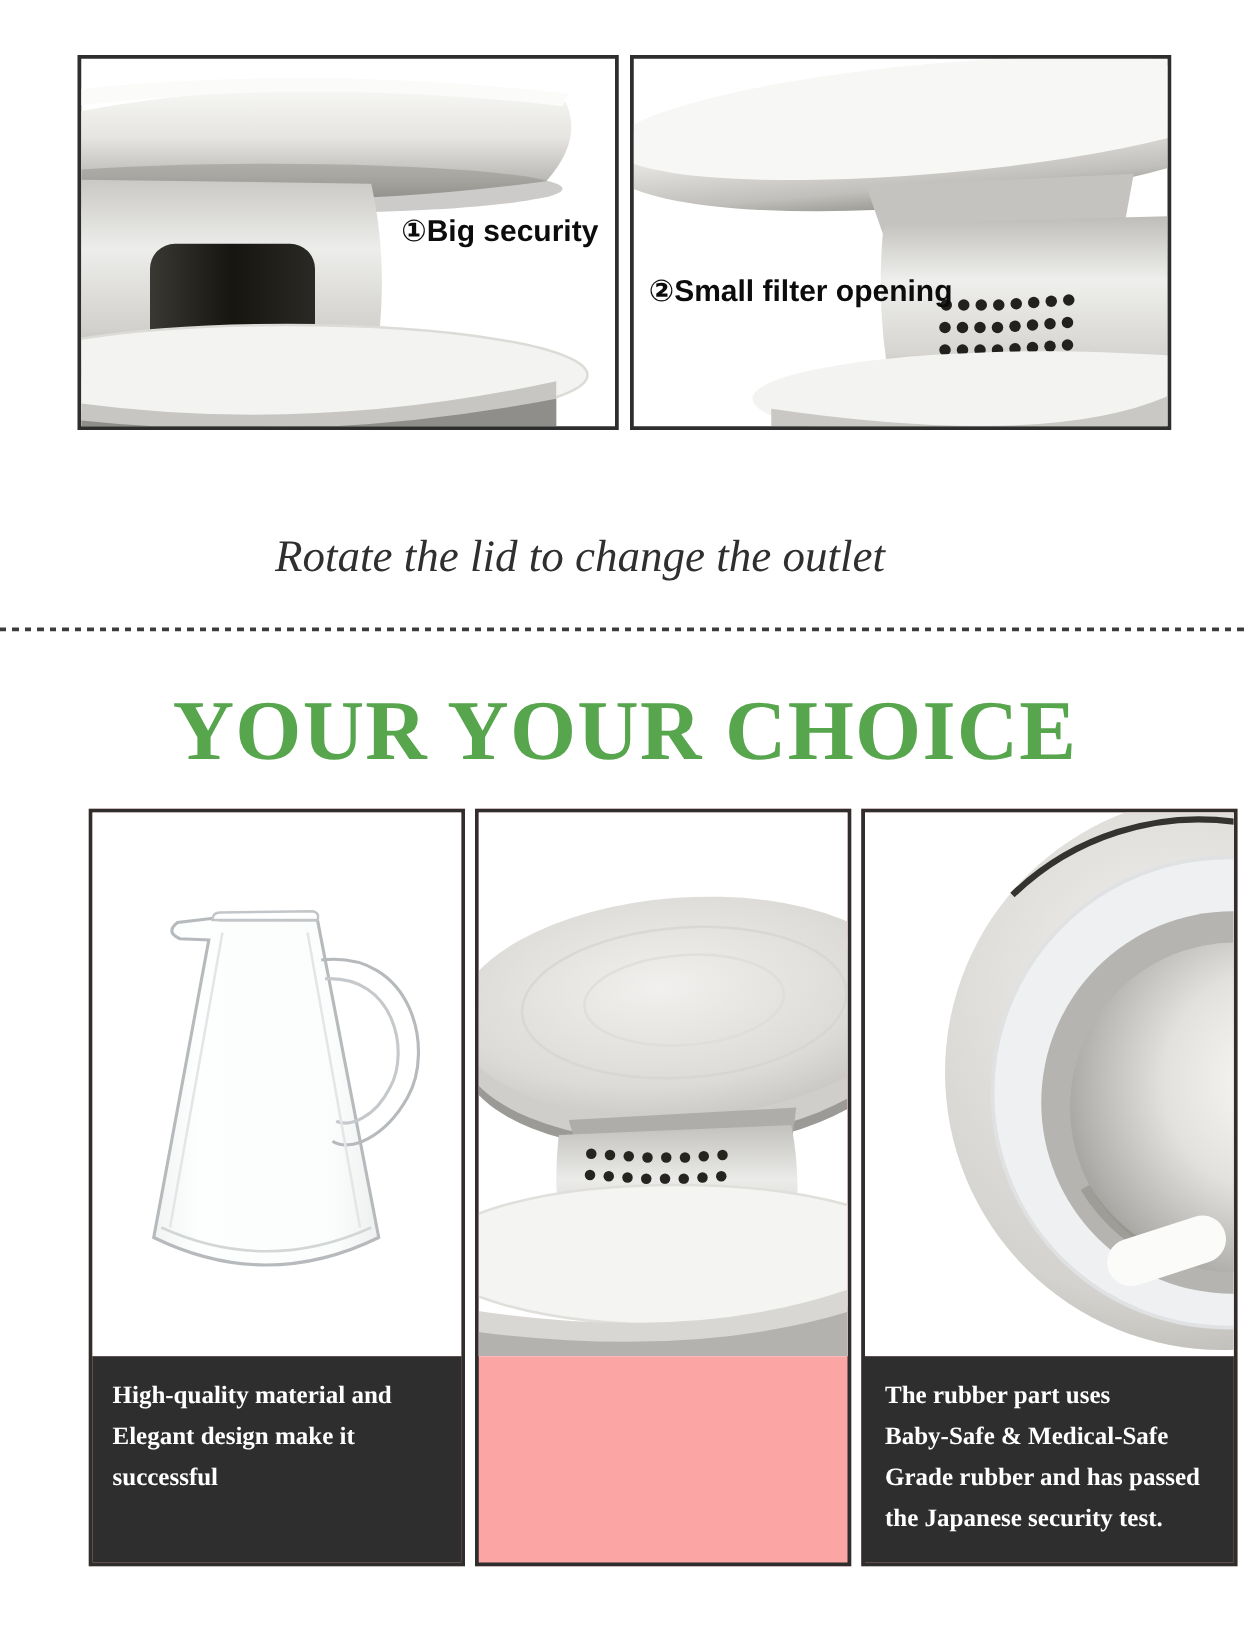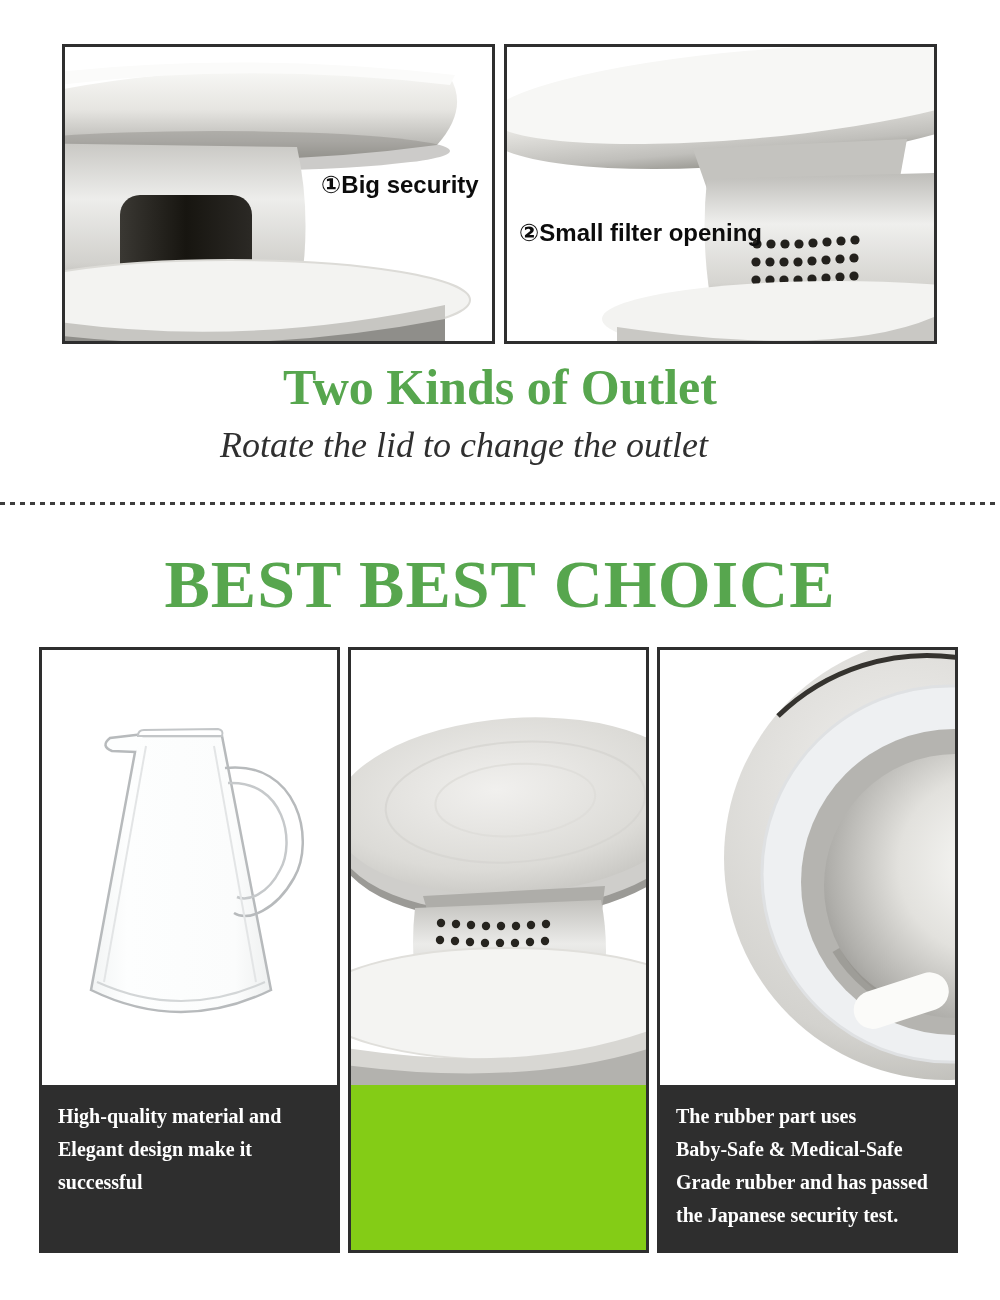--- a/index.html
+++ b/index.html
@@ -18,21 +18,21 @@
                 font-weight:bold;font-size:50px;color:#57a64e;}
   .outlet-subtitle{position:absolute;top:424px;left:0;width:928px;text-align:center;
                    font-style:italic;font-size:36px;color:#2f2f2f;}
   .divider{position:absolute;top:502px;left:0;width:1000px;height:3px;
            background:repeating-linear-gradient(90deg,#3c3c3c 0 5px,transparent 5px 10px);}
   .choice-title{position:absolute;top:545px;left:0;width:1000px;text-align:center;
                 font-weight:bold;font-size:68px;letter-spacing:1px;color:#57a64e;}
 
   
   .card{position:absolute;top:647px;width:301px;height:606px;border:3px solid #2e2e2e;
-        box-sizing:border-box;background:#84cc16;}
+        box-sizing:border-box;background:#fca5a5;margin-left:32px;}
   .card-photo{position:relative;width:295px;height:435px;overflow:hidden;background:#ffffff;}
   .card-caption{position:absolute;left:0;right:0;top:435px;bottom:0;background:#2e2e2e;
                 color:#ffffff;font-weight:bold;font-size:20px;line-height:33px;
                 padding:15px 14px 0 16px;white-space:pre-line;box-sizing:border-box;}
 </style>
 </head>
 <body>
 
 <div id="canvas">
 
@@ -124,24 +124,23 @@
           <circle cx="320" cy="249" r="4.6"></circle>
           <circle cx="334" cy="248" r="4.6"></circle>
           <circle cx="348" cy="247" r="4.6"></circle>
       </g>
       <ellipse cx="330" cy="272" rx="235" ry="38" fill="#f3f3f1" stroke="#dfded a" stroke-width="2"></ellipse>
       <path d="M 110,280 Q 330,312 427,270 L 427,294 L 110,294 Z" fill="#c9c8c4"></path>
     </svg>
     <div class="panel-label" style="left:12px;top:124px;margin-top:48px;">②Small filter opening</div>
   </div>
 
-  <div class="outlet-title">Two Kinds of Outlet</div>
   <div class="outlet-subtitle">Rotate the lid to change the outlet</div>
   <div class="divider"></div>
-  <div class="choice-title">BEST BEST CHOICE</div>
+  <div class="choice-title">YOUR YOUR CHOICE</div>
 
   <div class="card" style="left:39px;">
     <div class="card-photo">
       <svg width="295" height="435" viewBox="0 0 295 435">
         <defs>
           <linearGradient id="glassB" x1="0" y1="0" x2="1" y2="0">
             <stop offset="0" stop-color="#f2f4f4"></stop>
               <stop offset="0.2" stop-color="#fdfefe"></stop>
             <stop offset="0.8" stop-color="#fbfcfc"></stop>
               <stop offset="1" stop-color="#eef0f0"></stop>

